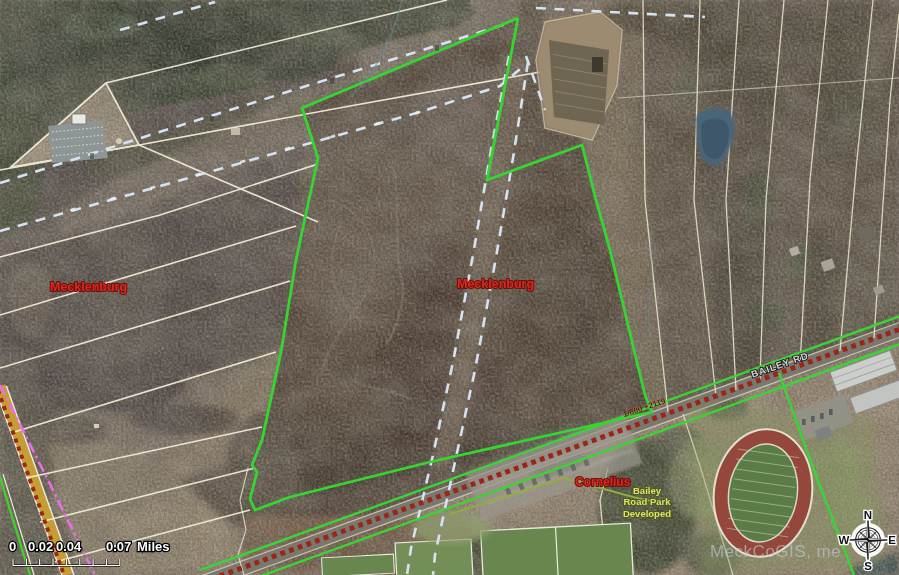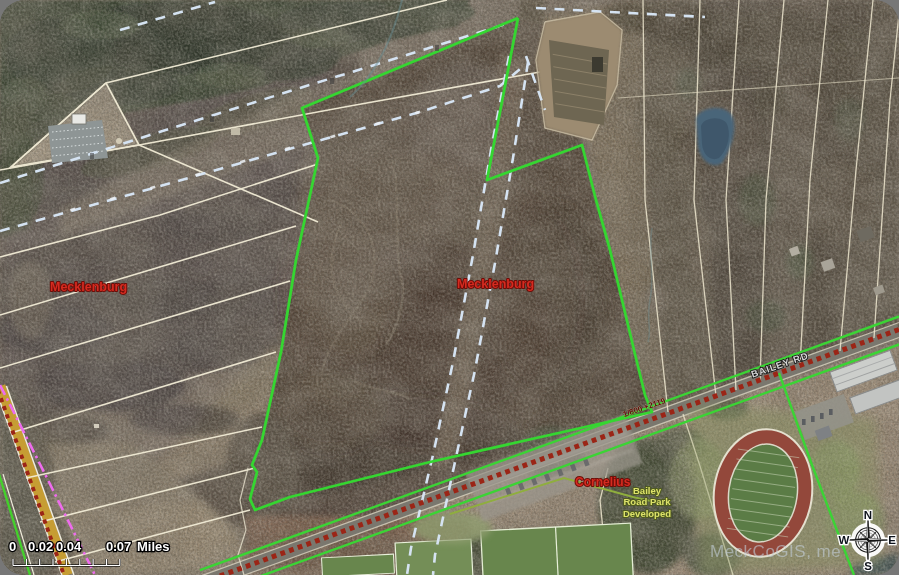--- a/index.html
+++ b/index.html
@@ -1,15 +1,15 @@
 <!DOCTYPE html>
 <html><head><meta charset="utf-8"><style>
 html,body{margin:0;padding:0;background:#777;}
 *{font-family:"Liberation Sans",sans-serif;}
-#map{position:relative;width:899px;height:575px;overflow:hidden;border-radius:25px;}
+#map{position:relative;width:899px;height:575px;overflow:hidden;}
 </style></head><body>
 
 <div id="map">
 <svg width="899" height="575" viewBox="0 0 899 575" xmlns="http://www.w3.org/2000/svg">
 <defs>
 <filter id="b1" x="-20%" y="-20%" width="140%" height="140%">
           <feGaussianBlur stdDeviation="1.5"></feGaussianBlur>
         </filter>
 <filter id="b2" x="-20%" y="-20%" width="140%" height="140%">
           <feGaussianBlur stdDeviation="3"></feGaussianBlur>

